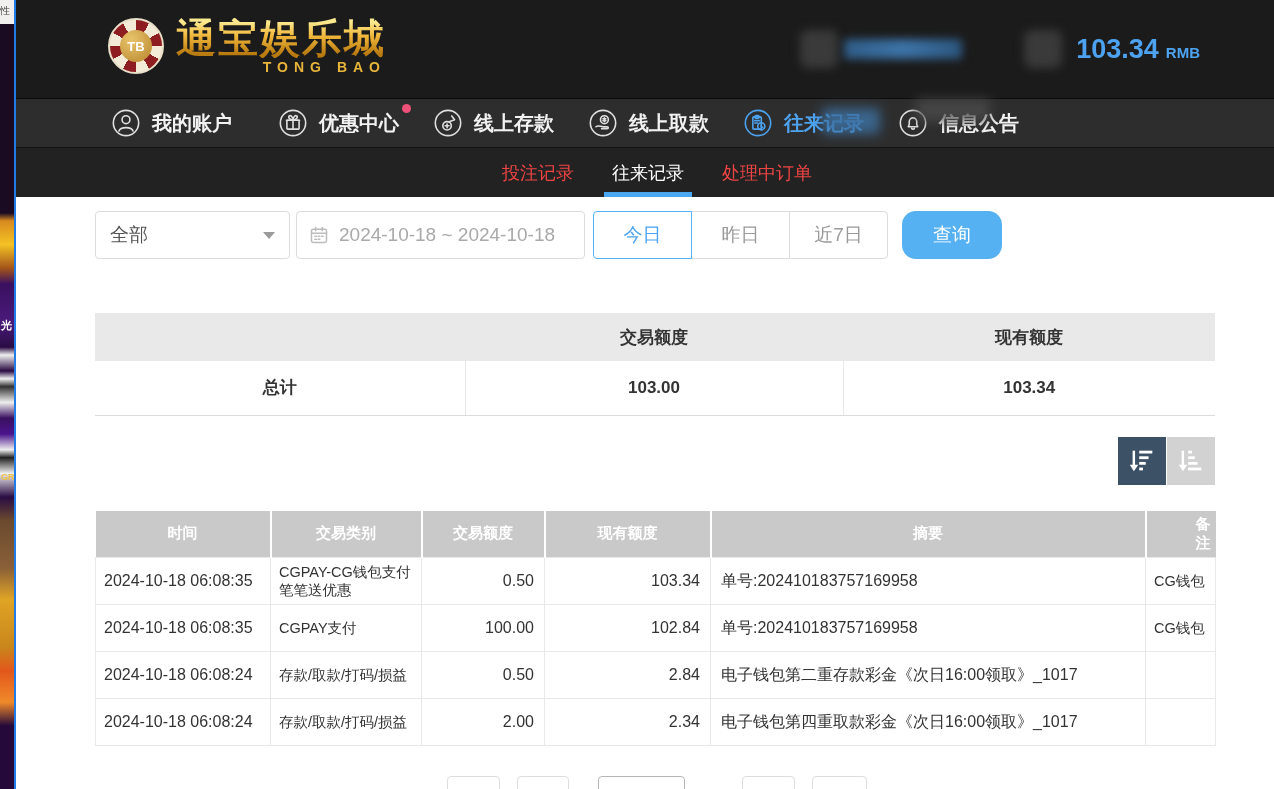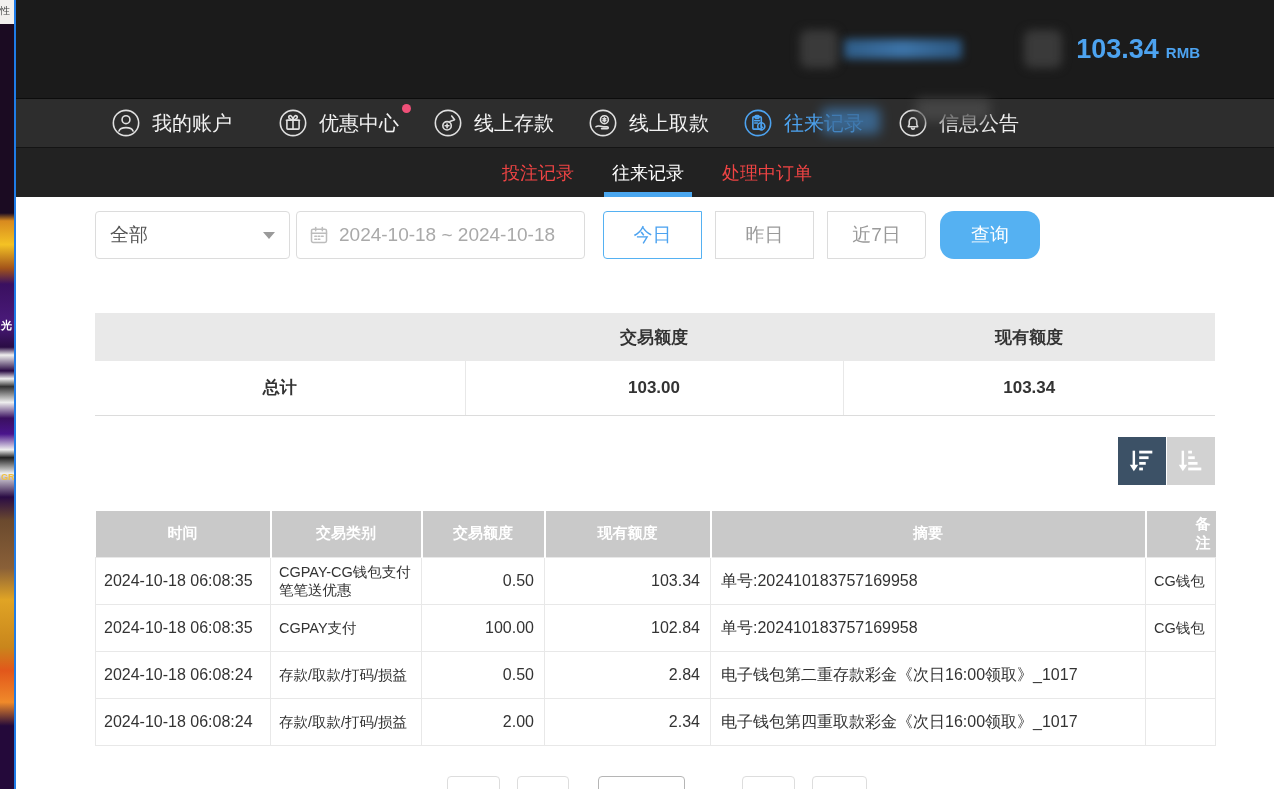--- a/index.html
+++ b/index.html
@@ -49,21 +49,21 @@
   .blur-name { width:118px; height:20px; margin-left:6px; border-radius:3px;
     background:linear-gradient(90deg,#2f5c86,#3d74a8,#2c567e); filter:blur(4px); }
   .balance { display:flex; align-items:baseline; margin-left:14px; margin-right:74px; }
   .balance-amount { color:#4da3f0; font-size:27px; font-weight:600; }
   .balance-cur { color:#4da3f0; font-size:15px; margin-left:7px; font-weight:600; }
   .spacer-60 { width:62px; }
 
   
   .nav { height:50px; background:#2d2d2d; border-top:1px solid #0c0c0c; border-bottom:1px solid #141414;
     display:flex; align-items:center; padding-left:95px; }
-  .nav-item { display:flex; align-items:center; color:#f2f2f2; font-size:20px; font-weight:normal;
+  .nav-item { display:flex; align-items:center; color:#f2f2f2; font-size:20px; font-weight:bold;
     margin-right:34px; position:relative; cursor:pointer; white-space:nowrap; }
   .nav-item .nicon { width:30px; height:30px; margin-right:11px; color:#e0e0e0; flex:none; }
   .nav-item.active { color:#4da3f0; }
   .nav-item.active .nicon { color:#4da3f0; }
   .nav-item .dot { position:absolute; right:-12px; top:-4px; width:9px; height:9px; border-radius:50%; background:#ef5078; }
   .nav-item:nth-child(1){ margin-right:46px; }
   svg.icon { width:100%; height:100%; stroke:currentColor; fill:none; stroke-width:1.7; stroke-linecap:round; stroke-linejoin:round; }
 
   
   .smudge { position:absolute; filter:blur(6px); border-radius:4px; opacity:.85; }
@@ -81,21 +81,21 @@
   .inner { width:1120px; margin-left:79px; }
 
   
   .filter-row { display:flex; height:48px;align-items:flex-end; }
   .select { width:195px; height:48px; border:1px solid #dcdcdc; border-radius:4px; display:flex;
     align-items:center; padding:0 14px; color:#555; font-size:19px; justify-content:space-between; background:#fff; cursor:pointer; }
   .caret { width:0; height:0; border-left:6px solid transparent; border-right:6px solid transparent; border-top:7px solid #9a9a9a; }
   .datebox { width:289px; height:48px; border:1px solid #dcdcdc; border-radius:4px; margin-left:6px;
     display:flex; align-items:center; padding:0 12px; color:#a9a9a9; font-size:19px; background:#fff; cursor:pointer; }
   .cal-icon { width:20px; height:20px; margin-right:10px; color:#bcbcbc; flex:none; }
-  .btn-group { display:flex; margin-left:18px;gap:14px; }
+  .btn-group { display:flex; margin-left:8px; }
   .qbtn { width:99px; height:48px; border:1px solid #dcdcdc; background:#fff; color:#9a9a9a; font-size:19px;
     display:flex; align-items:center; justify-content:center; cursor:pointer; margin-left:-1px; }
   .qbtn:first-child { margin-left:0; border-radius:4px 0 0 4px; }
   .qbtn:last-child { border-radius:0 4px 4px 0; }
   .qbtn.active { border:1px solid #55b1f2; color:#4da3f0; position:relative; z-index:2; }
   .search-btn { width:100px; height:48px; margin-left:14px; background:#55b1f2; border:none; border-radius:14px;
     color:#fff; font-size:19px; display:flex; align-items:center; justify-content:center; cursor:pointer; }
 
   
   .summary { margin-top:54px; width:1120px; border-collapse:collapse; table-layout:fixed; }
@@ -140,20 +140,29 @@
   <div class="bg-strip">
     <span class="frag-text" style="top:318px;">光</span>
     <span class="frag-text" style="top:472px; color:#f0c040; font-size:9px;">GR</span>
   </div>
   <div class="bg-chip">性</div>
   <div class="win-border"></div>
 
   <div class="page">
 
     <div class="site-header">
+      <div class="logo">
+        <div class="chip">
+          <div class="chip-inner">TB</div>
+        </div>
+        <div class="logo-text">
+          <div class="logo-title">通宝娱乐城</div>
+          <div class="logo-sub">TONG BAO</div>
+        </div>
+      </div>
       <div class="header-right">
         <div class="blur-blob"></div>
         <div class="blur-name"></div>
         <div class="spacer-60"></div>
         <div class="blur-blob"></div>
         <div class="balance">
           <span class="balance-amount">103.34</span>
           <span class="balance-cur">RMB</span>
         </div>
       </div>

